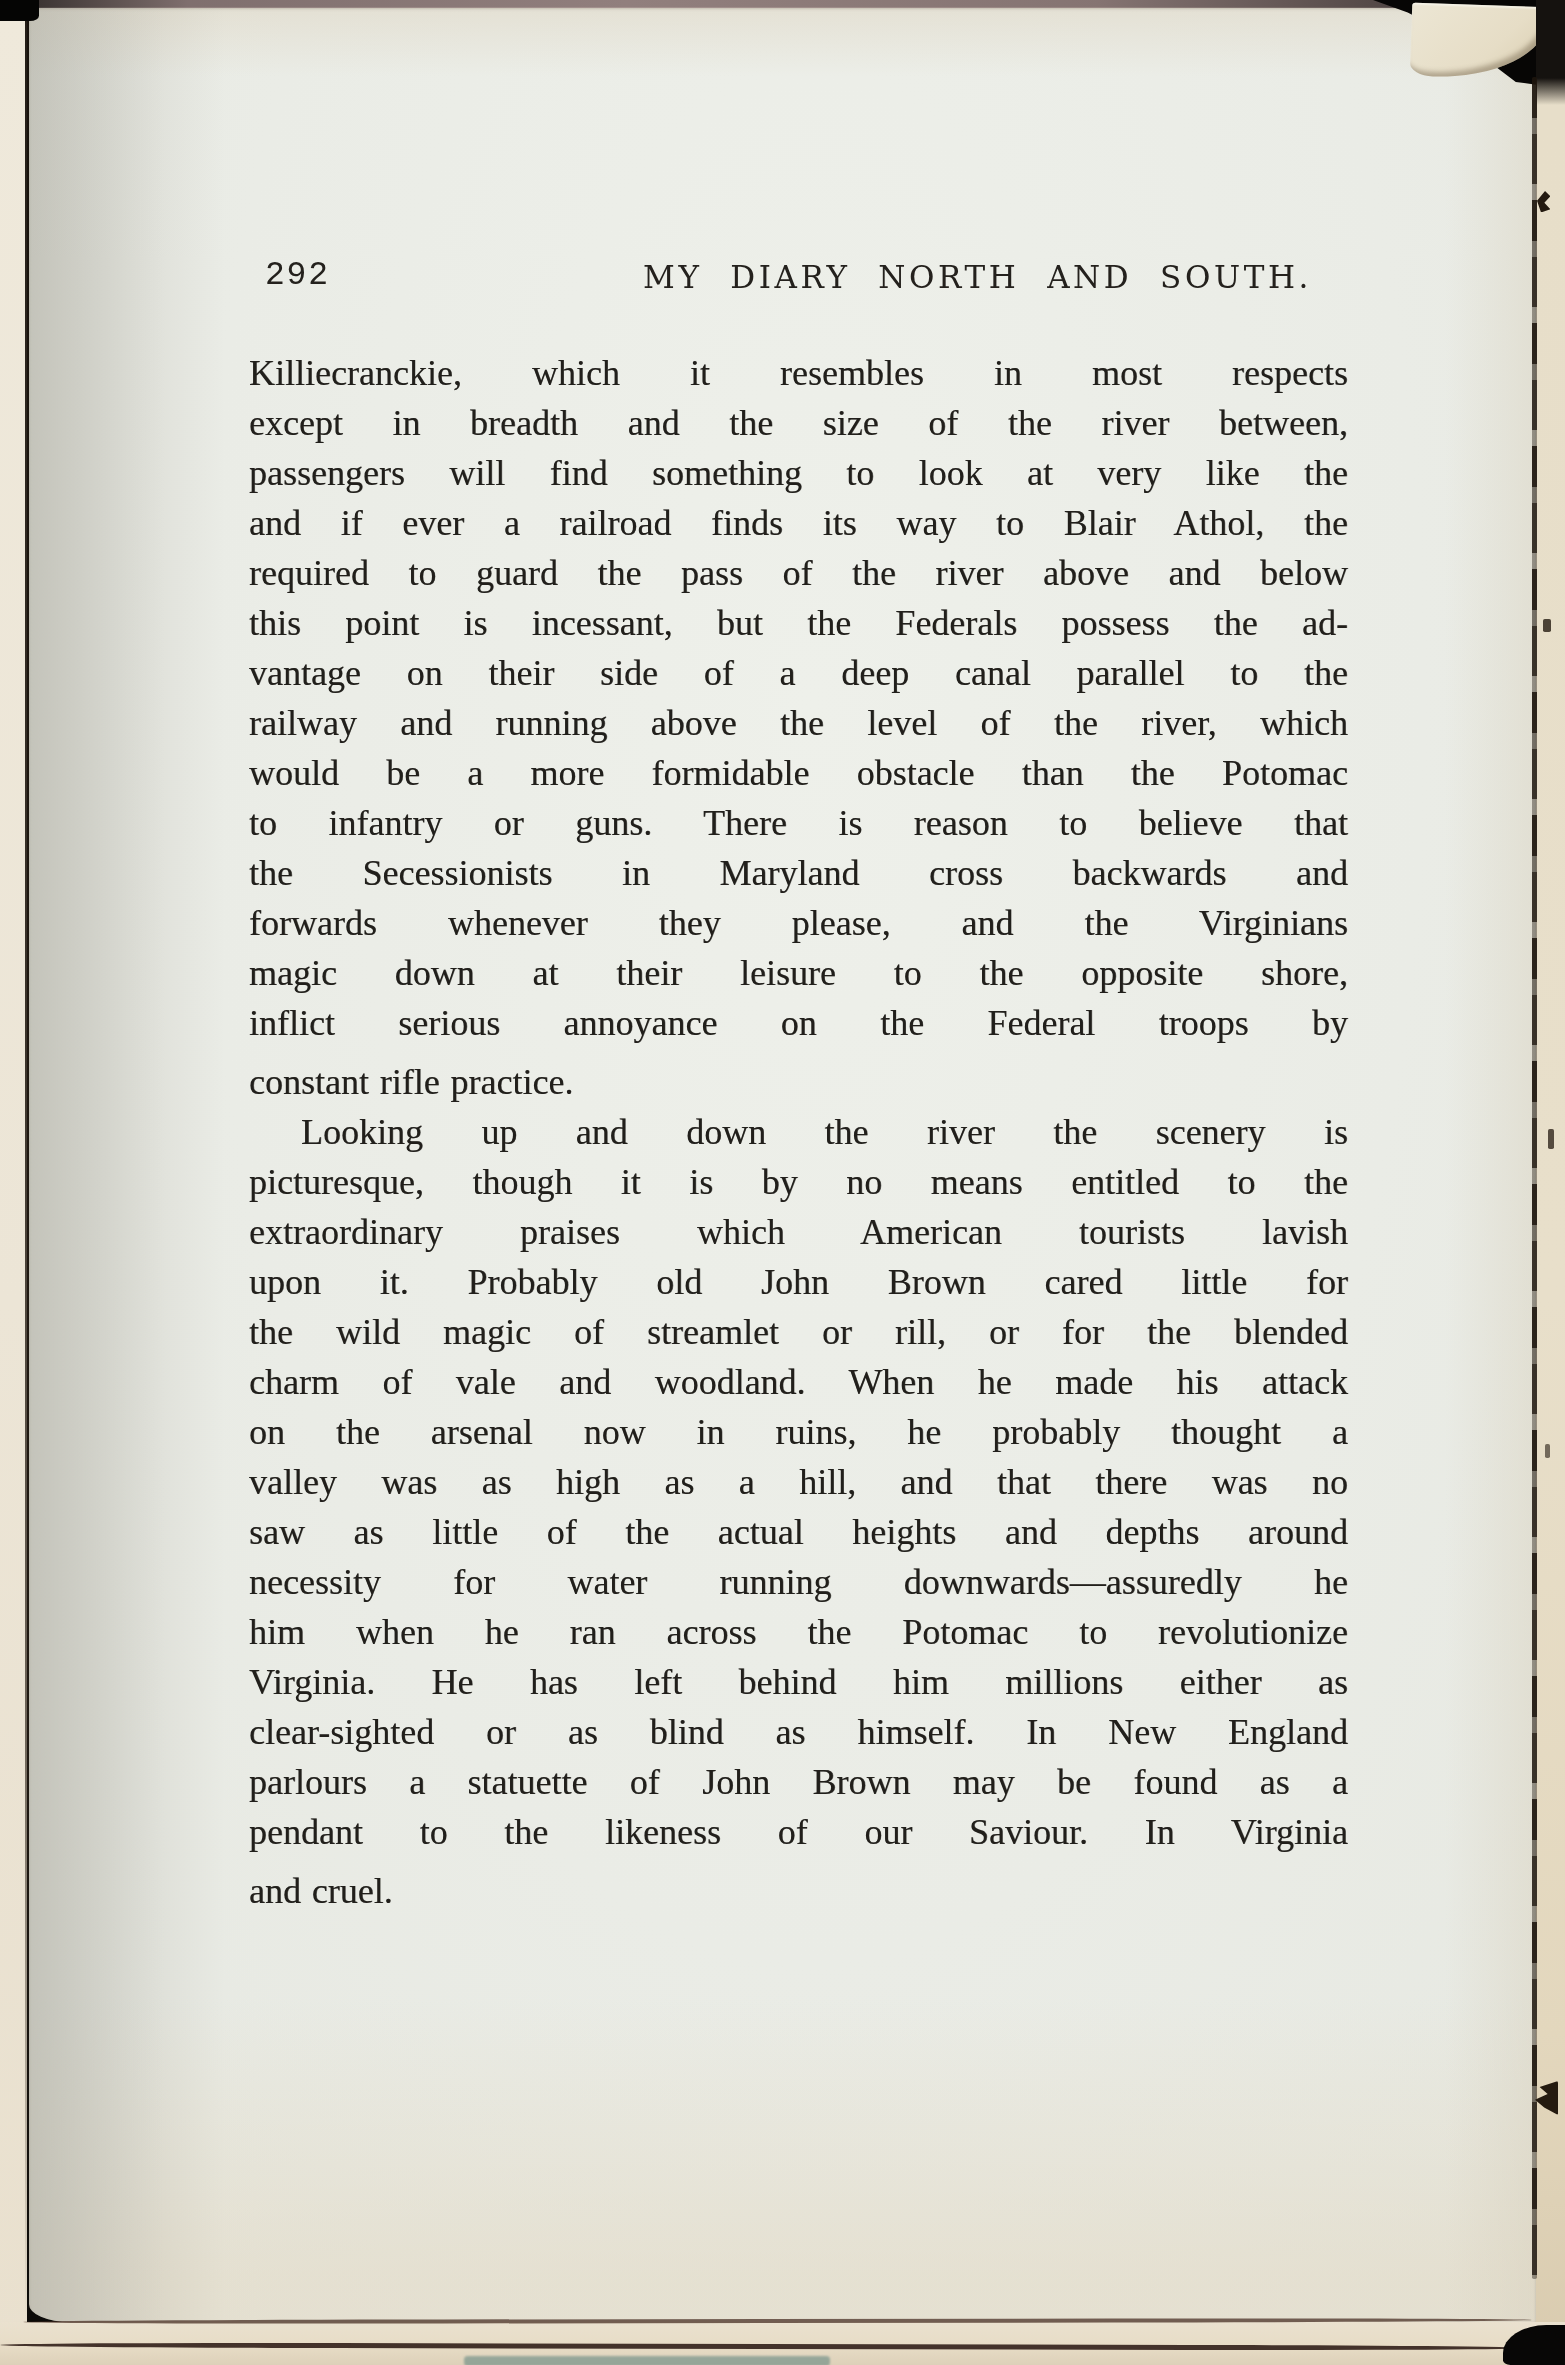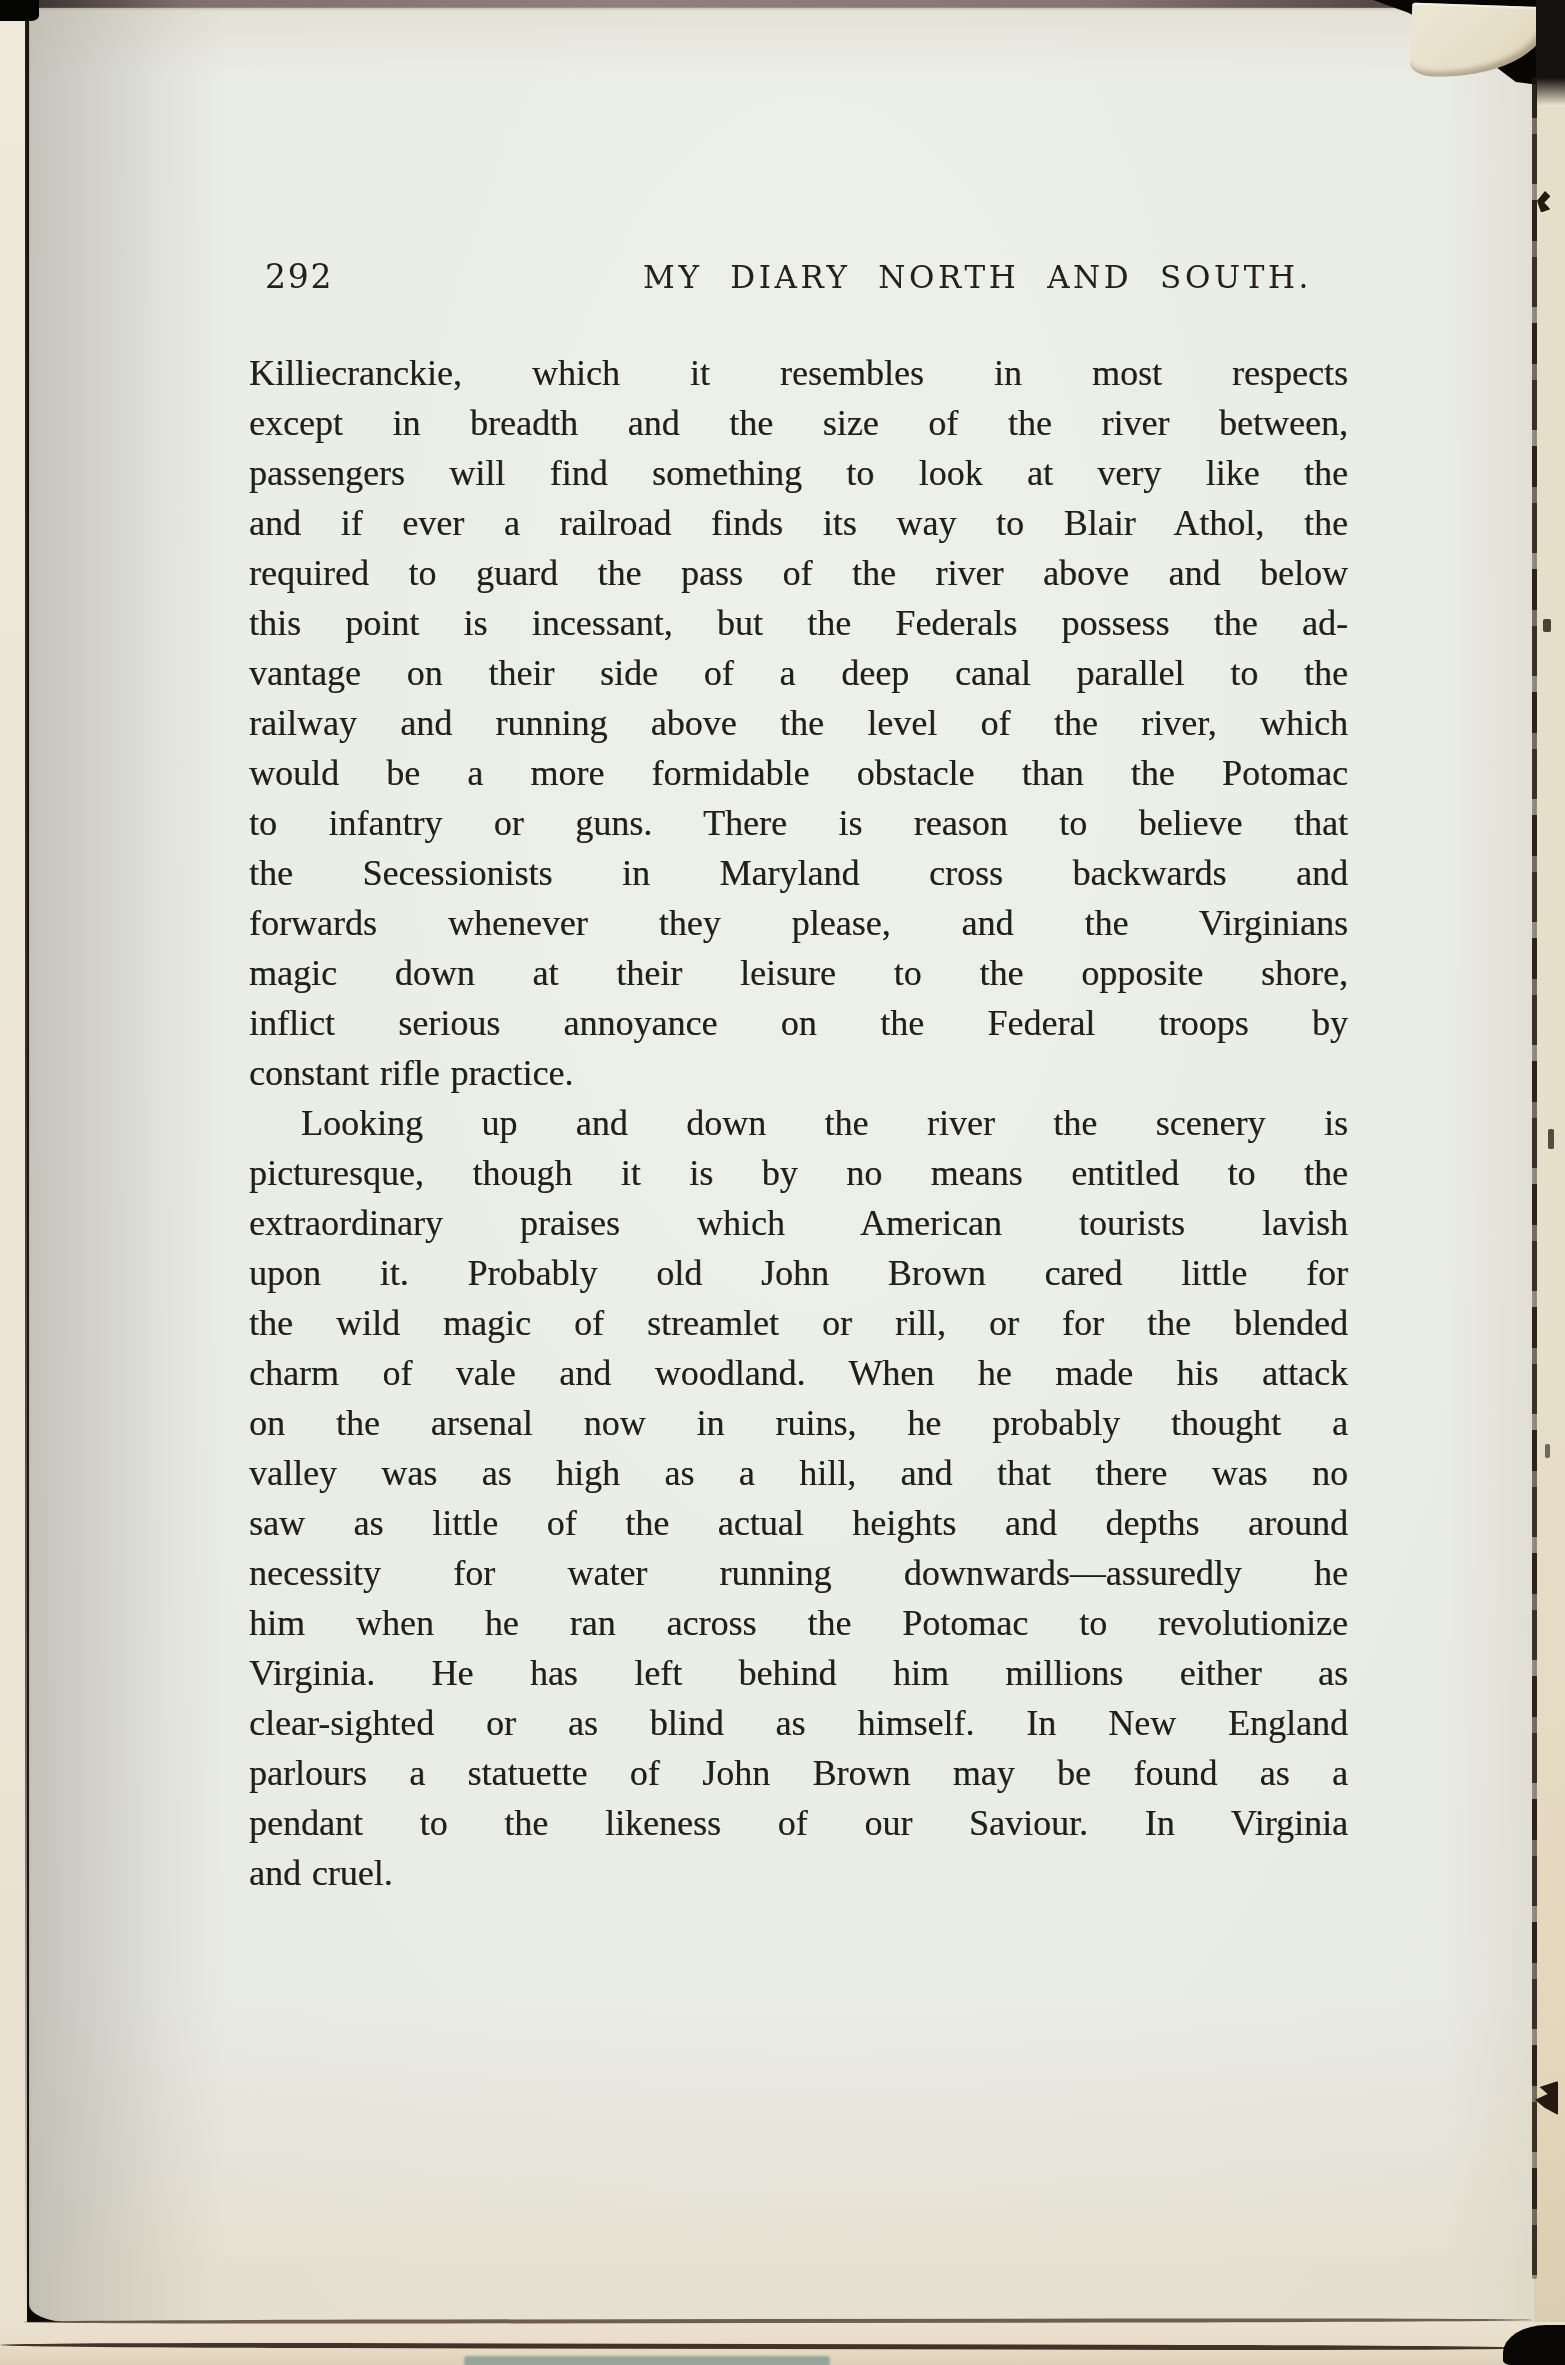--- a/index.html
+++ b/index.html
@@ -111,39 +111,39 @@
     border-bottom-left-radius:41px 18px;pointer-events:none;
   }
 
   
   .page-header{
     position:absolute;left:249px;top:257px;width:1099px;height:43px;
     color:#24211d;
   }
   .page-number{
     position:absolute;left:16px;top:0;
-    font-size:33px;letter-spacing:1.8px;
+    font-size:33px;letter-spacing:1.8px;font-family:Liberation Mono, monospace;
   }
   .running-title{
     position:absolute;left:80px;right:36px;top:1.8px;text-align:right;
     font-size:31px;letter-spacing:3.6px;word-spacing:14.3px;
     white-space:nowrap;
   }
   .text-body{
     position:absolute;left:249px;top:348px;width:1099px;
     font-size:36px;line-height:50px;color:#211f1b;
     text-shadow:0.4px 0 0 rgba(33,31,27,.55);
     word-spacing:1.8px;
     font-family:Liberation Serif, serif;
   }
   .line{
     text-align:justify;text-align-last:justify;
     height:50px;white-space:nowrap;
   }
-  .line.short{text-align-last:left;white-space:normal;}
+  .line.short{text-align-last:left;white-space:normal;margin-top:9px;}
   .line.indent{text-indent:52px;}
 </style>
 </head>
 <body>
 
 <div class="scan">
 
   <div class="prev-page"></div>
   <div class="binding-line"></div>
 

